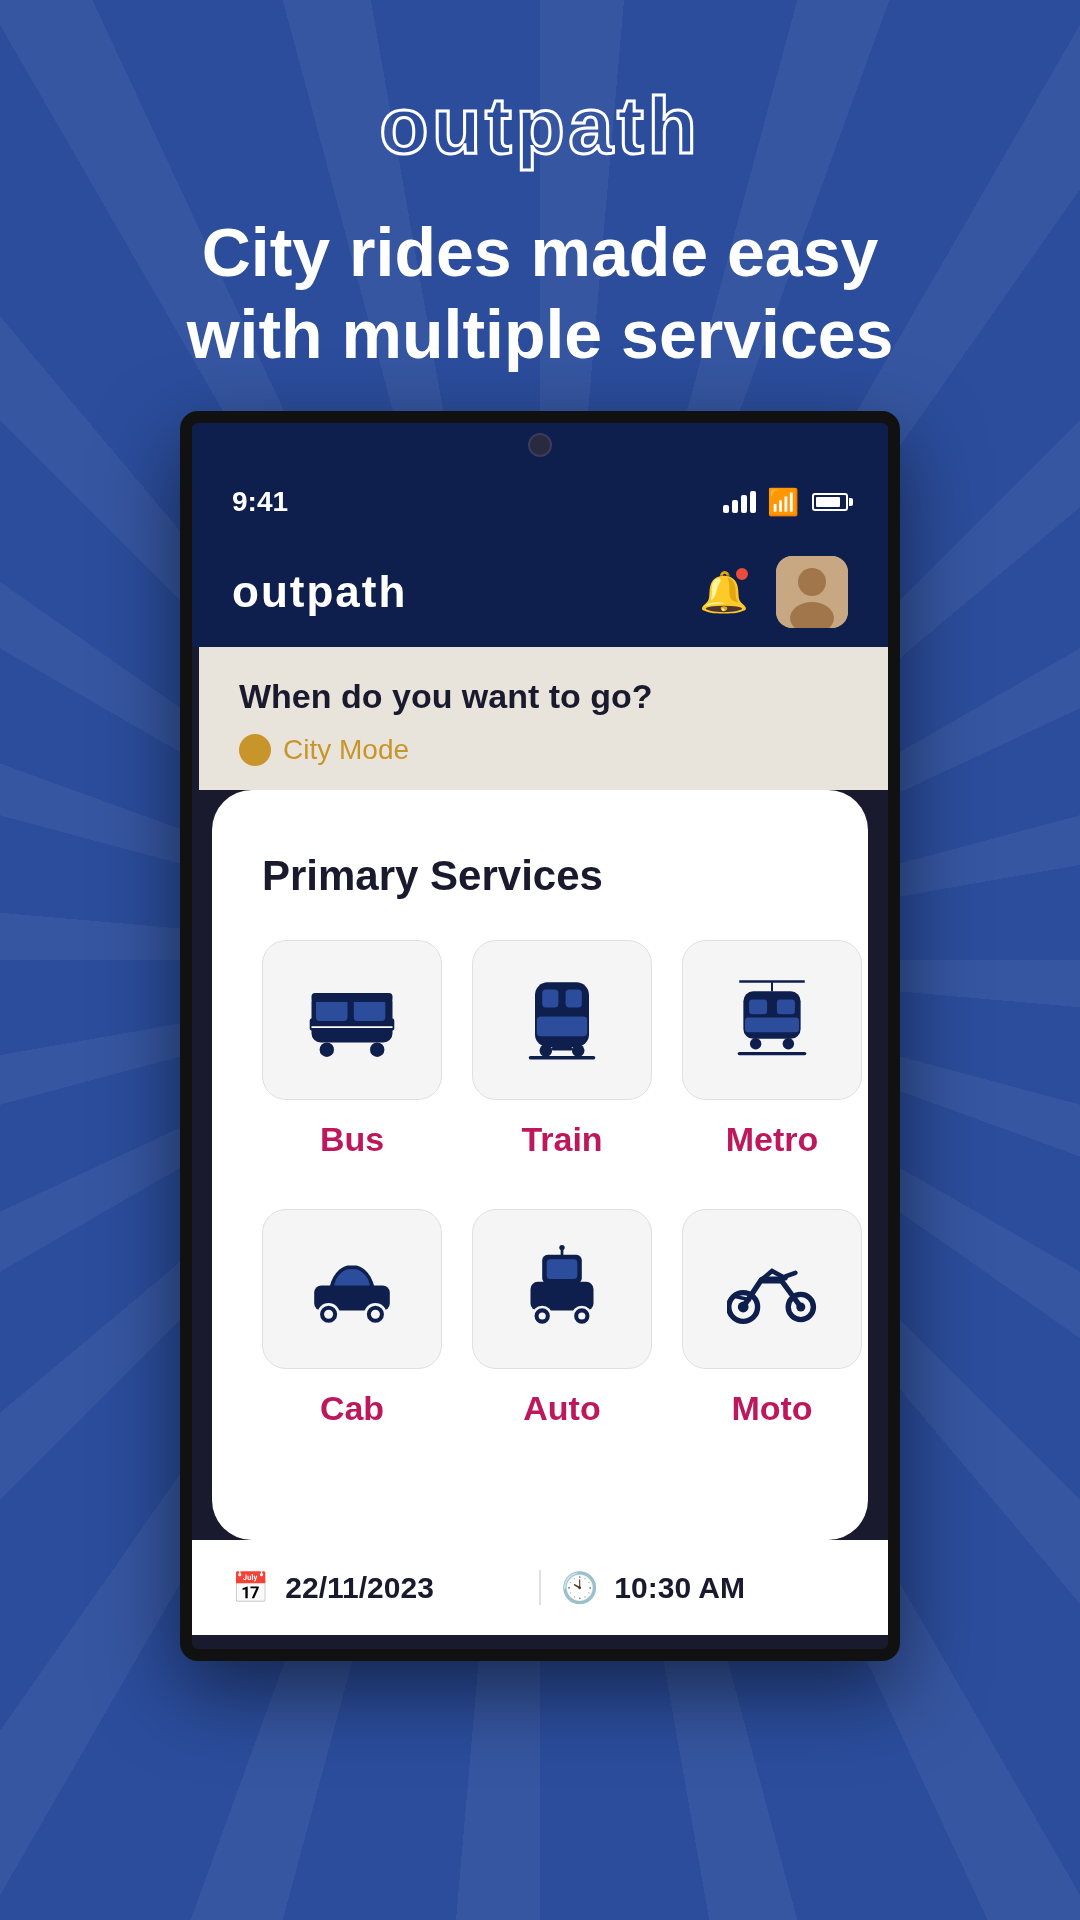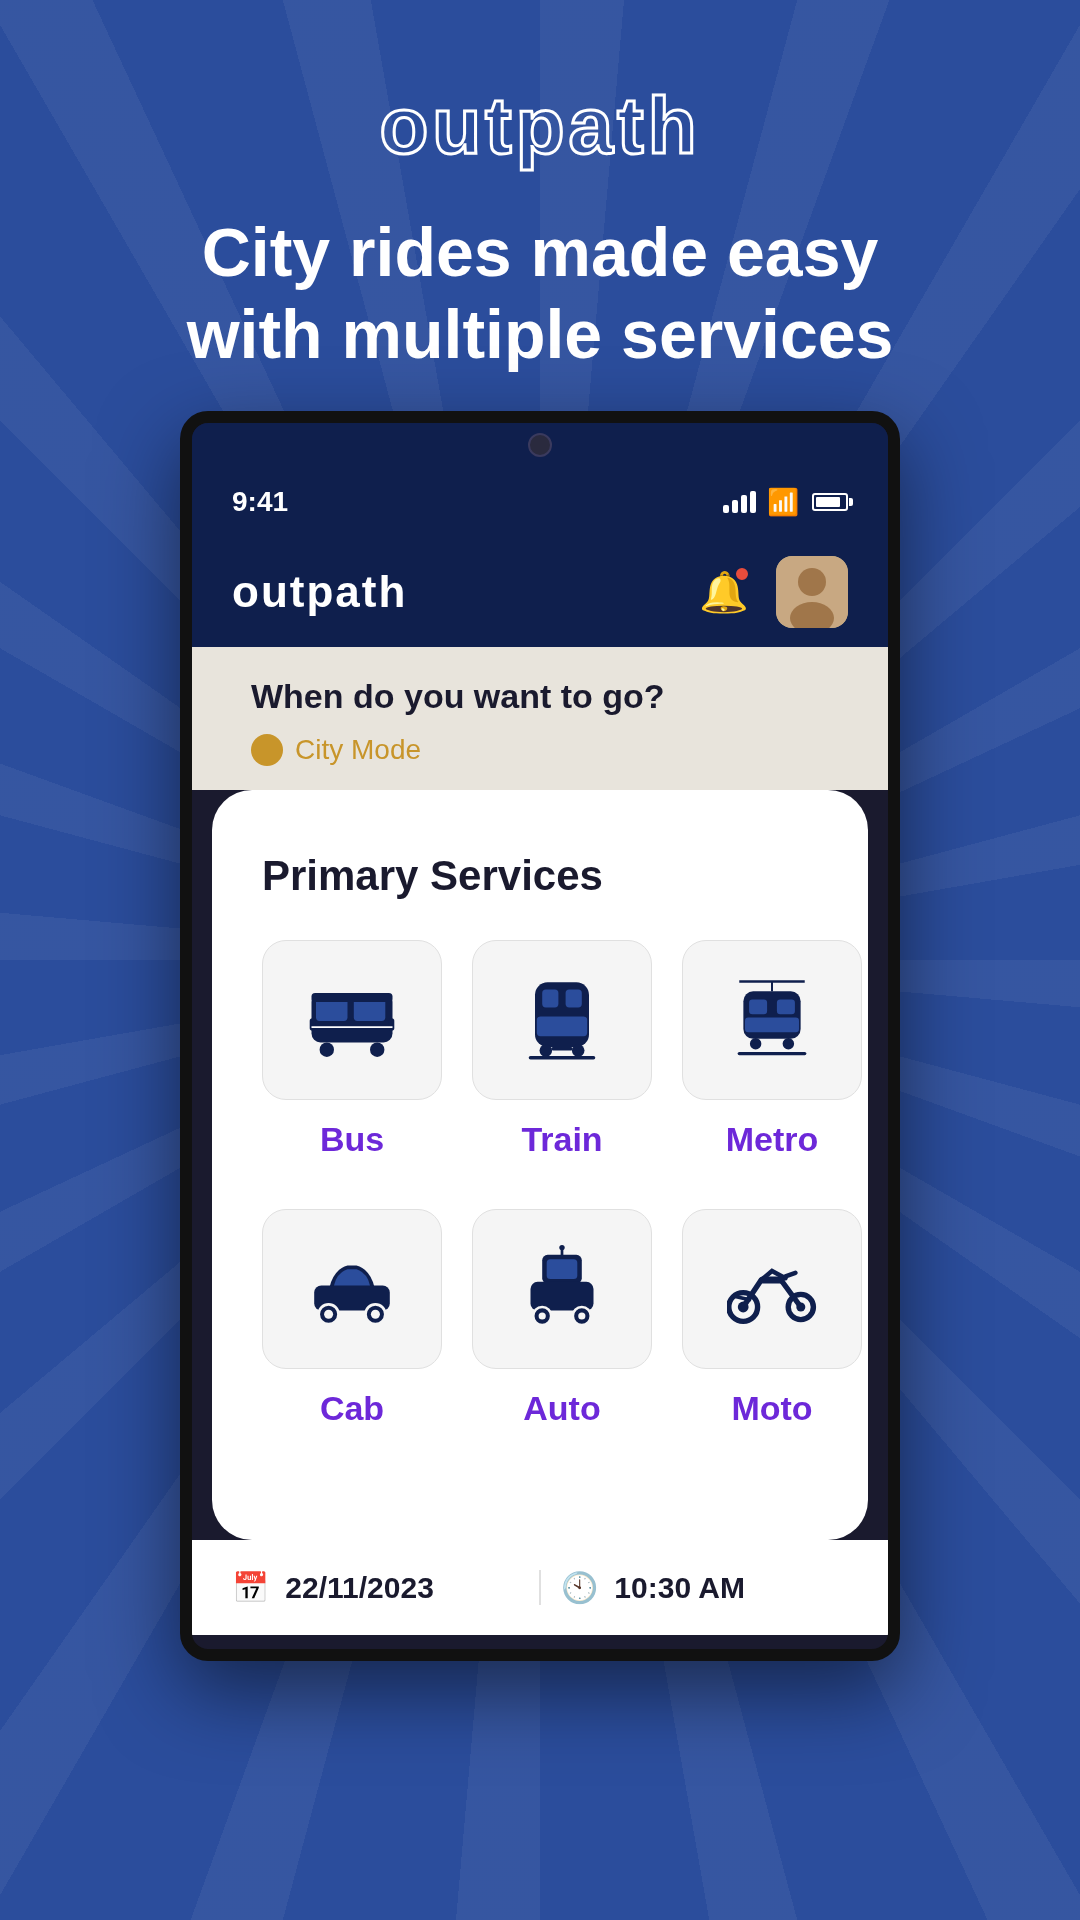--- a/index.html
+++ b/index.html
@@ -85,21 +85,21 @@
       width: 720px;
       height: 1250px;
     }
 
     .phone-frame {
       position: absolute;
       top: 0; left: 0;
       width: 100%;
       height: 100%;
       background: #1a1a2e;
-      border-radius: 28px;
+      border-radius: 18px;
       border: 12px solid #111;
       box-shadow: 0 30px 80px rgba(0,0,0,0.5);
       overflow: hidden;
     }
 
     
     .status-bar {
       background: #0f1f4d;
       height: 70px;
       display: flex;
@@ -184,21 +184,22 @@
       background: #b8a882;
       overflow: hidden;
       display: flex;
       align-items: center;
       justify-content: center;
     }
 
     
     .phone-screen-bg {
       background: #e8e4dc;
-      padding: 30px 59px 20px;
+      padding: 30px 40px 20px;
+      margin-left: 7px;
     }
 
     .when-text {
       font-size: 34px;
       font-weight: 600;
       color: #1a1a2e;
       margin-bottom: 18px;
     }
 
     .city-mode-badge {
@@ -260,21 +261,21 @@
     }
 
     .service-icon-box svg {
       width: 90px;
       height: 90px;
     }
 
     .service-label {
       font-size: 34px;
       font-weight: 600;
-      color: #6d28d9;
+      color: #be185d;
     }
 
     
     .bottom-bar {
       background: white;
       padding: 30px 40px;
       display: flex;
       gap: 0;
     }
 

